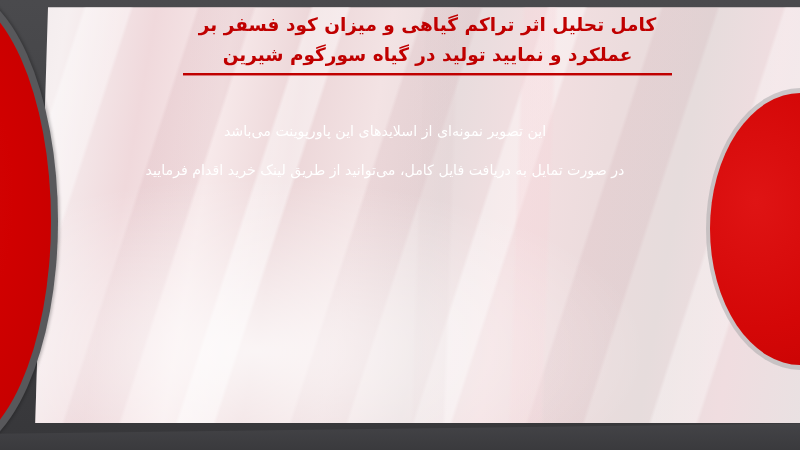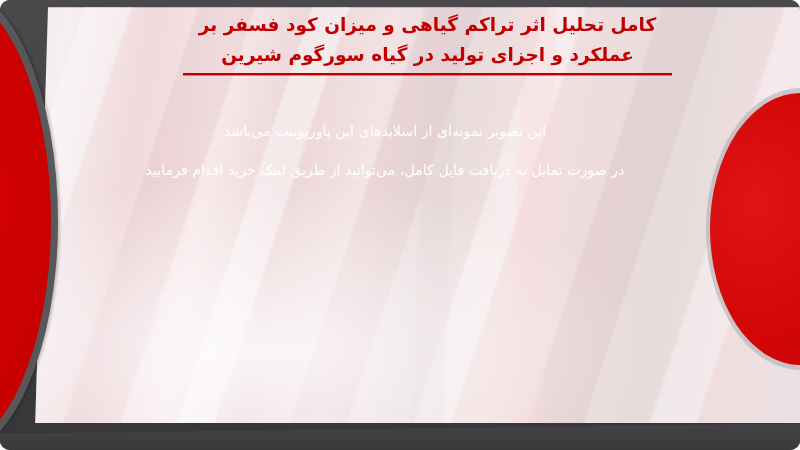--- a/index.html
+++ b/index.html
@@ -13,21 +13,20 @@
     overflow: hidden;
     font-family: "DejaVu Sans", sans-serif;
   }
 
   #slide {
     position: relative;
     width: 800px;
     height: 450px;
     overflow: hidden;
     background: #3f3f42;
-    border-radius: 10px;
   }
 
   
   .frame-dark {
     position: absolute;
     inset: 0;
     background: linear-gradient(180deg, #4a4a4d 0%, #424245 40%, #37373a 100%);
   }
 
   
@@ -220,21 +219,21 @@
   <div class="panel-sheen"></div>
 
   <div class="deco-left-ring"></div>
   <div class="deco-left"></div>
 
   <div class="deco-right-ring"></div>
   <div class="deco-right"></div>
 
   <div class="title-block">
     <div class="title-line">کامل تحلیل اثر تراکم گیاهی و میزان کود فسفر بر</div>
-    <div class="title-line">عملکرد و اجزای تولید در گیاه سورگوم شیرین</div>
+    <div class="title-line">عملکرد و نمایید تولید در گیاه سورگوم شیرین</div>
     <div class="title-rule"></div>
   </div>
 
   <div class="body-block">
     <p class="body-line">این تصویر نمونه‌ای از اسلایدهای این پاورپوینت می‌باشد</p>
     <p class="body-line">در صورت تمایل به دریافت فایل کامل، می‌توانید از طریق لینک خرید اقدام فرمایید</p>
   </div>
 
   <div class="bottom-seam"></div>
 

